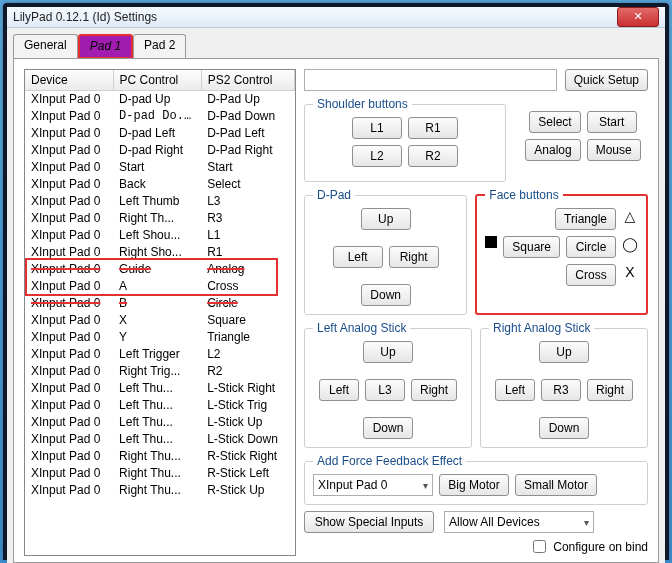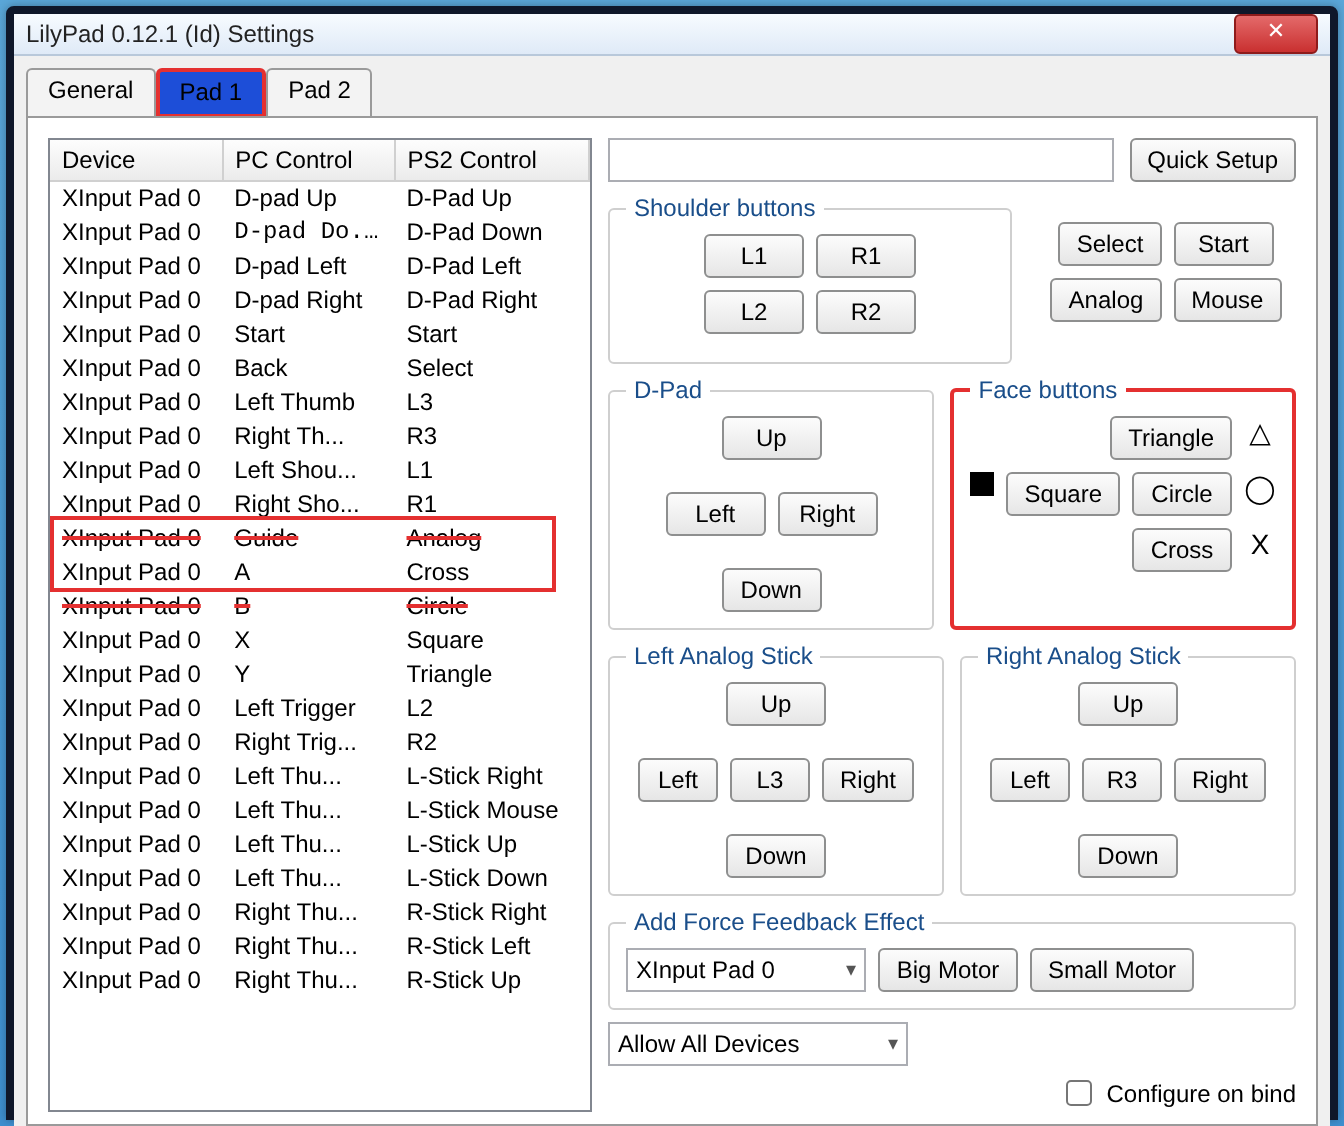--- a/index.html
+++ b/index.html
@@ -4,21 +4,21 @@
 <style>
   * { box-sizing: border-box; font-family: "Segoe UI", Tahoma, sans-serif; font-size: 12px; }
   body { margin: 0; background: linear-gradient(180deg,#5aa6d8,#3e8fcf); width: 672px; height: 563px; overflow: hidden; }
   .window { position: absolute; left: 3px; top: 3px; right: 3px; bottom: 3px; background:#fff; border:4px solid #0f172a; border-radius:4px 4px 0 0; box-shadow:0 0 4px rgba(0,0,0,.3); display:flex; flex-direction:column; }
   .titlebar { height:28px; background:linear-gradient(180deg,#f7fbff,#dfeaf7); display:flex; align-items:center; padding:0 6px; border-bottom:1px solid #b8c8da; }
   .titlebar .title { flex:1; color:#222; }
   .closebtn { width:42px; height:20px; background:linear-gradient(180deg,#e46a6a,#c93030); border:1px solid #8e1b1b; border-radius:3px; color:#fff; text-align:center; line-height:16px; font-size:11px; cursor:pointer; }
   .body { flex:1; padding:6px; background:#f0f0f0; display:flex; flex-direction:column; }
   .tabs { display:flex; gap:0; margin-bottom:-1px; }
   .tab { border:1px solid #9a9a9a; border-bottom:none; padding:3px 10px 4px; background:#f3f3f3; border-radius:3px 3px 0 0; cursor:pointer; }
-  .tab.active { background:#1d4ed8; border-bottom:1px solid #fff; }
+  .tab.active { background:#a21caf; border-bottom:1px solid #fff;font-style:italic; }
   .tab.hl { border:2px solid #e43030; }
   .pane { flex:1; border:1px solid #9a9a9a; background:#fff; padding:10px 10px 6px 10px; display:flex; gap:8px; }
   .left { width:272px; display:flex; flex-direction:column; }
   .listwrap { border:1px solid #828790; flex:1; overflow-y:scroll; overflow-x:hidden; }
   table { border-collapse:collapse; width:100%; }
   th { text-align:left; font-weight:normal; background:linear-gradient(180deg,#fdfdfd,#ebebeb); border:1px solid #d0d0d0; border-top:none; border-left:none; padding:3px 6px; position:sticky; top:0; }
   td { padding:1px 6px; white-space:nowrap; overflow:hidden; text-overflow:ellipsis; }
   tbody tr { height:17px; }
   .red-overlay { position:absolute; border:2px solid #e43030; pointer-events:none; }
   .right { flex:1; position:relative; }
@@ -156,21 +156,21 @@
                   <td style="max-width: 90px;">R2</td>
                 </tr>
                 <tr>
                   <td style="max-width: 78px;">XInput Pad 0</td>
                   <td style="max-width: 78px;">Left Thu...</td>
                   <td style="max-width: 90px;">L-Stick Right</td>
                 </tr>
                 <tr>
                   <td style="max-width: 78px;">XInput Pad 0</td>
                   <td style="max-width: 78px;">Left Thu...</td>
-                  <td style="max-width: 90px;">L-Stick Mouse</td>
+                  <td style="max-width: 90px;">L-Stick Trig</td>
                 </tr>
                 <tr>
                   <td style="max-width: 78px;">XInput Pad 0</td>
                   <td style="max-width: 78px;">Left Thu...</td>
                   <td style="max-width: 90px;">L-Stick Up</td>
                 </tr>
                 <tr>
                   <td style="max-width: 78px;">XInput Pad 0</td>
                   <td style="max-width: 78px;">Left Thu...</td>
                   <td style="max-width: 90px;">L-Stick Down</td>
@@ -283,20 +283,21 @@
           <legend>Add Force Feedback Effect</legend>
           <div style="display:flex; gap:6px; align-items:center;">
             <div class="sel">
                 <span>XInput Pad 0</span>
               </div>
             <div class="btn wide">Big Motor</div>
             <div class="btn wide">Small Motor</div>
           </div>
         </fieldset>
         <div style="display:flex; gap:10px; align-items:center; margin-top:2px;">
+          <div class="btn" style="min-width:130px;">Show Special Inputs</div>
           <div class="sel" style="min-width:150px;">
               <span>Allow All Devices</span>
             </div>
         </div>
         <div class="cb">
           <input type="checkbox" style="">
           <span>Configure on bind</span>
         </div>
       </div>
     </div>

